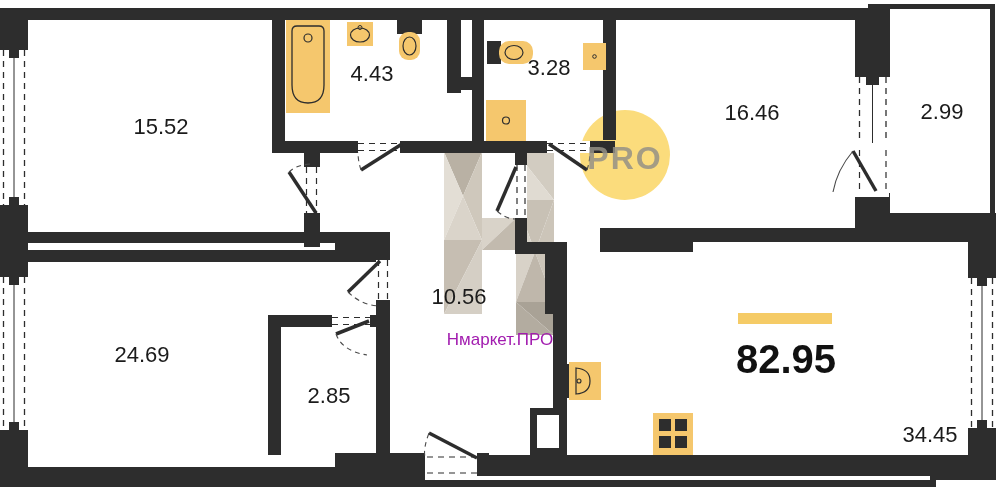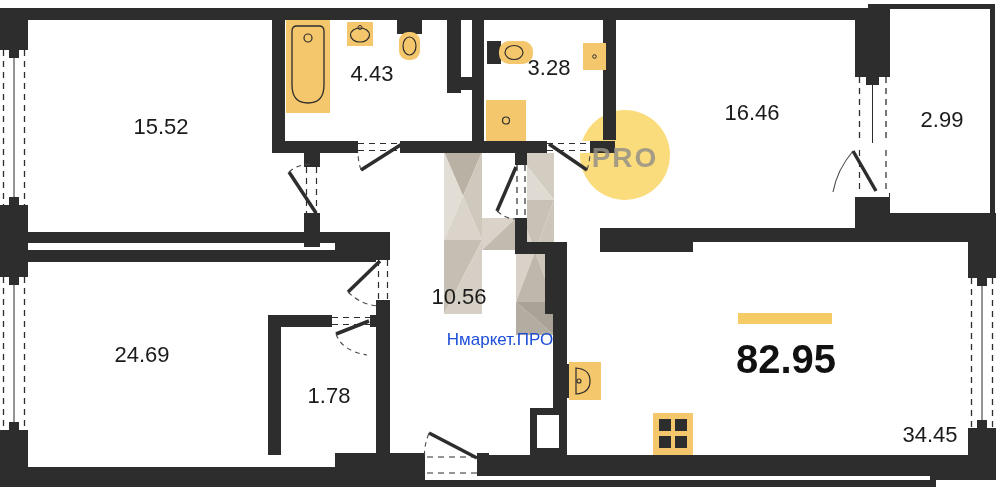--- a/index.html
+++ b/index.html
@@ -12,25 +12,25 @@
     position:absolute;transform:translate(-50%,-50%);
     font-size:22px;color:#1b1b1b;white-space:nowrap;letter-spacing:0;text-align:right;
   }
   .total-bar{position:absolute;left:738px;top:313px;width:94px;height:11px;}
   .total-val{
     position:absolute;left:786px;top:351px;transform:translate(-50%,-50%);
     font-size:40px;font-weight:700;color:#111;white-space:nowrap;margin-top:8px;
   }
   .brand{
     position:absolute;left:500px;top:340px;transform:translate(-50%,-50%);
-    font-size:17px;color:#1d4ed8;white-space:nowrap;
+    font-size:17px;color:#a21caf;white-space:nowrap;
   }
   .pro-text{
     position:absolute;left:625px;top:158px;transform:translate(-50%,-50%);
-    font-size:28px;font-weight:600;color:rgba(148,144,134,0.85);
+    font-size:32px;font-weight:600;color:rgba(148,144,134,0.85);
     letter-spacing:2px;white-space:nowrap;
   }
 </style>
 </head>
 <body>
 
 <div class="stage">
   <svg id="plan-svg" width="1000" height="487" viewBox="0 0 1000 487">
       <polygon points="444,152 482,152 463,196" fill="#b9b1a4"></polygon>
       <polygon points="444,152 463,196 444,240" fill="#e3ded5"></polygon>
@@ -185,24 +185,24 @@
       <rect x="659" y="419" width="12" height="12" fill="#2d2d2d"></rect>
       <rect x="675" y="419" width="12" height="12" fill="#2d2d2d"></rect>
       <rect x="659" y="436" width="12" height="12" fill="#2d2d2d"></rect>
       <rect x="675" y="436" width="12" height="12" fill="#2d2d2d"></rect>
     </svg>
 
   <div class="lbl" style="left:161px;top:127px">15.52</div>
   <div class="lbl" style="left:372px;top:74px">4.43</div>
   <div class="lbl" style="left:549px;top:68px">3.28</div>
   <div class="lbl" style="left:752px;top:113px">16.46</div>
-  <div class="lbl" style="left:942px;top:120px">2.99</div>
+  <div class="lbl" style="left:942px;top:112px">2.99</div>
   <div class="lbl" style="left:459px;top:297px">10.56</div>
   <div class="lbl" style="left:142px;top:355px">24.69</div>
-  <div class="lbl" style="left:329px;top:396px">1.78</div>
+  <div class="lbl" style="left:329px;top:396px">2.85</div>
   <div class="lbl" style="left:930px;top:435px">34.45</div>
 
   <div class="total-bar" id="total-bar" style="background: rgb(245, 203, 102);"></div>
   <div class="total-val">82.95</div>
 
   <div class="brand">Нмаркет.ПРО</div>
   <div class="pro-text">PRO</div>
 </div>
 
 </body></html>

